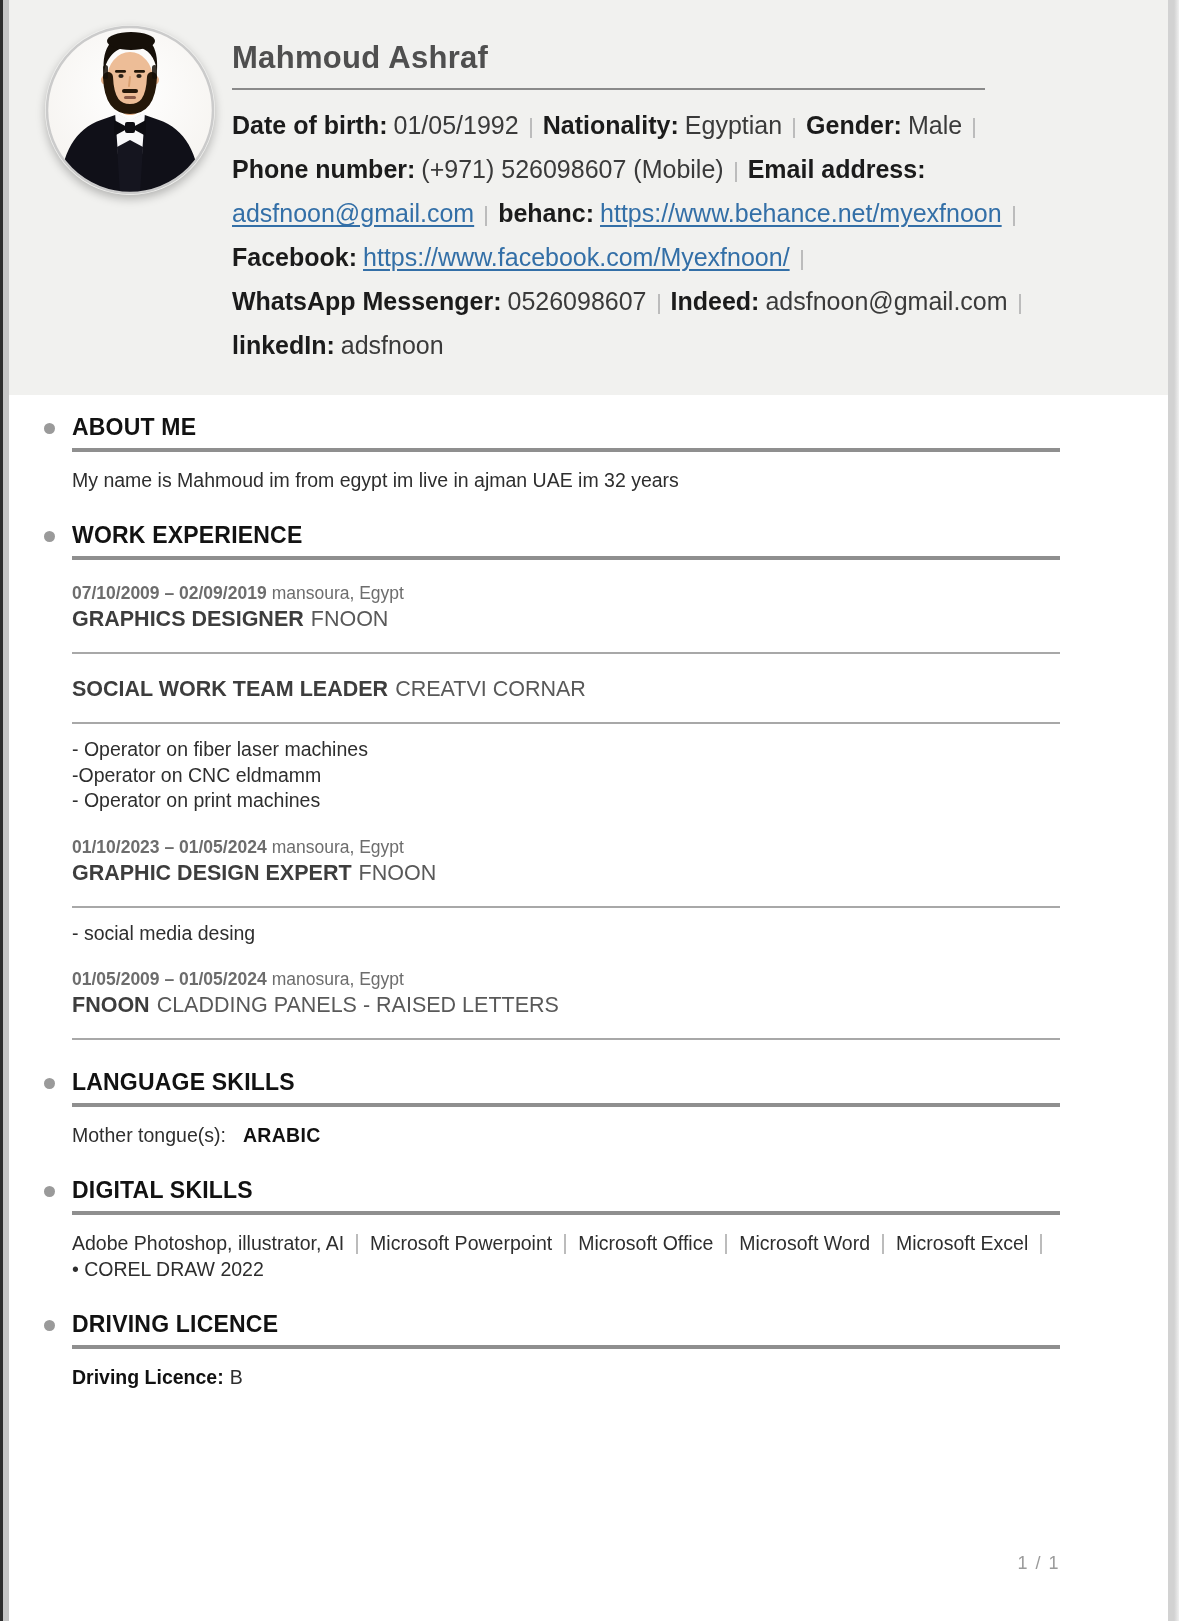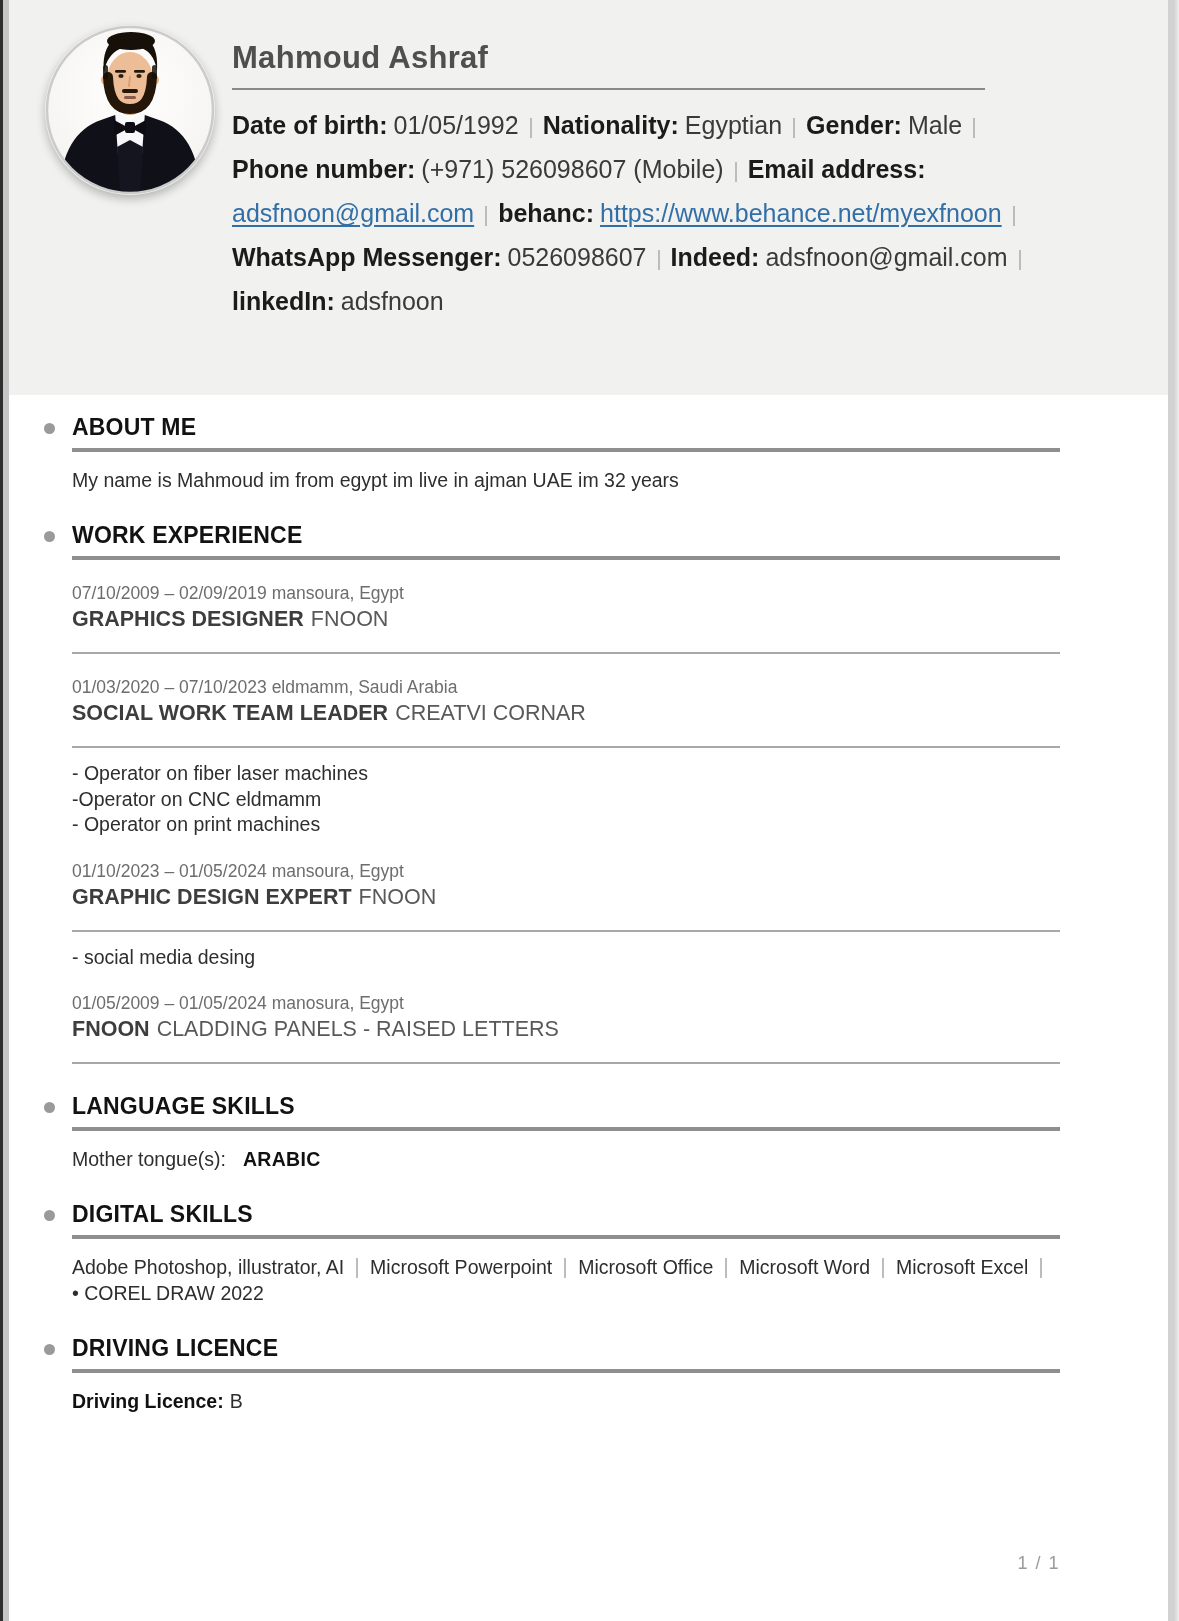--- a/index.html
+++ b/index.html
@@ -32,21 +32,21 @@
   .section:first-child{margin-top:0;}
   .sec-language-skills{}
   .sec-head{position:relative;}
   .dot{position:absolute;left:-28px;top:9px;width:11px;height:11px;border-radius:50%;background:#9a9a9a;}
   .sec-title{margin:0;font-size:23px;font-weight:700;color:#121212;letter-spacing:.2px;
              padding-bottom:7px;border-bottom:4px solid #8f8f8f;}
   .body-text{font-size:19.5px;color:#2e2e2e;margin:15px 0 0;line-height:26px;}
 
   .entry{margin-top:23px;}
   .entry-dates{font-size:17.5px;color:#6d6d6d;}
-  .drange{margin-right:5px;}
+  .drange{margin-right:5px;font-weight:bold;}
   .entry-title{font-size:21.5px;margin-top:3px;padding-bottom:20px;border-bottom:2px solid #a8a8a8;}
   .role{font-weight:700;color:#3d3d3d;margin-right:7px;}
   .company{color:#595959;}
   .entry-desc{margin-top:13px;}
   .desc-line{line-height:25.5px;}
 
   .kv-label{color:#2e2e2e;}
   .kv-value{margin-left:6px;}
   .kv .bold{font-weight:700;color:#111;}
   .sec-language-skills .kv-value{margin-left:17px;letter-spacing:.3px;}
@@ -114,20 +114,21 @@
         <circle cx="85" cy="85" r="83" fill="none" stroke="#cbcbcb" stroke-width="2.5"></circle>
       </svg>
     </div>
     <div class="header-right">
       <h1 class="person-name">Mahmoud Ashraf</h1>
       <div class="name-rule"></div>
       <div class="contact" id="contact">
           <div class="cline"><span class="clbl">Date of birth:</span><span class="cval">01/05/1992</span><span class="sep"></span><span class="clbl">Nationality:</span><span class="cval">Egyptian</span><span class="sep"></span><span class="clbl">Gender:</span><span class="cval">Male</span><span class="sep"></span></div>
           <div class="cline"><span class="clbl">Phone number:</span><span class="cval">(+971) 526098607 (Mobile)</span><span class="sep"></span><span class="clbl">Email address:</span></div>
           <div class="cline"><a class="clink" href="#">adsfnoon@gmail.com</a><span class="sep"></span><span class="clbl">behanc:</span><a class="clink" href="#">https://www.behance.net/myexfnoon</a><span class="sep"></span></div>
+          <div class="cline"><span class="clbl">Facebook:</span><a class="clink" href="#">https://www.facebook.com/Myexfnoon/</a><span class="sep"></span></div>
           <div class="cline"><span class="clbl">WhatsApp Messenger:</span><span class="cval">0526098607</span><span class="sep"></span><span class="clbl">Indeed:</span><span class="cval">adsfnoon@gmail.com</span><span class="sep"></span></div>
           <div class="cline"><span class="clbl">linkedIn:</span><span class="cval">adsfnoon</span></div>
         </div>
     </div>
   </div>
 
   <div class="main" id="sections">
       <section class="section sec-about-me">
         <div class="sec-head">
           <span class="dot"></span>
@@ -138,21 +139,20 @@
       <section class="section sec-work-experience">
         <div class="sec-head">
           <span class="dot"></span>
           <h2 class="sec-title">WORK EXPERIENCE</h2>
         </div>
         <div class="entry">
           <div class="entry-dates"><span class="drange">07/10/2009 – 02/09/2019</span><span class="dloc">mansoura, Egypt</span></div>
           <div class="entry-title"><span class="role">GRAPHICS DESIGNER</span><span class="company">FNOON</span></div>
         </div>
         <div class="entry">
-          <div class="entry-dates"><span class="drange">01/03/2020 – 07/10/2023</span><span class="dloc">eldmamm, Saudi Arabia</span></div>
           <div class="entry-title"><span class="role">SOCIAL WORK TEAM LEADER</span><span class="company">CREATVI CORNAR</span></div>
           <div class="body-text entry-desc">
             <div class="desc-line">- Operator on fiber laser machines</div>
             <div class="desc-line">-Operator on CNC eldmamm</div>
             <div class="desc-line">- Operator on print machines</div>
           </div>
         </div>
         <div class="entry">
           <div class="entry-dates"><span class="drange">01/10/2023 – 01/05/2024</span><span class="dloc">mansoura, Egypt</span></div>
           <div class="entry-title"><span class="role">GRAPHIC DESIGN EXPERT</span><span class="company">FNOON</span></div>

